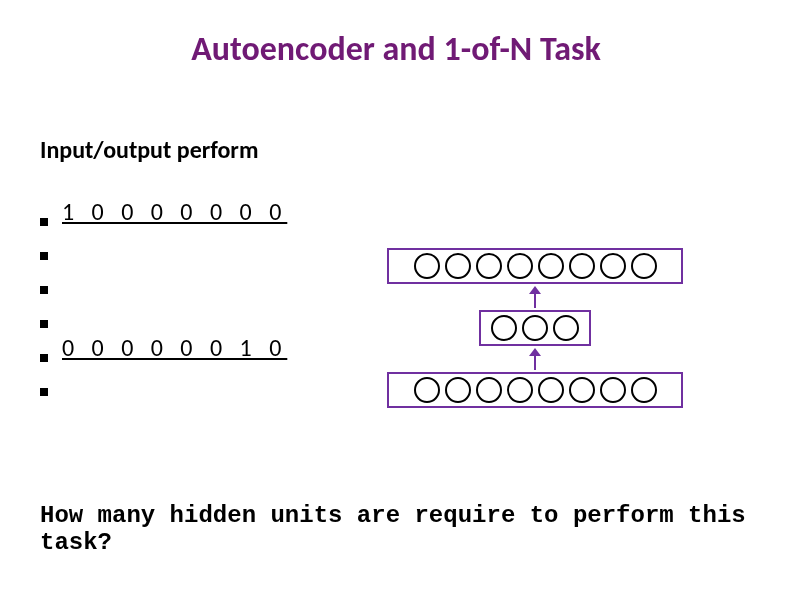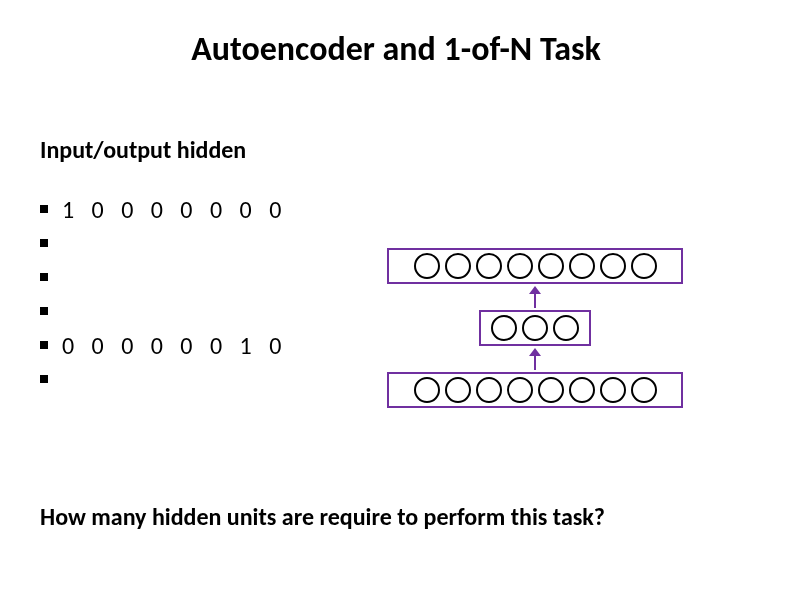--- a/index.html
+++ b/index.html
@@ -8,41 +8,42 @@
     height: 612px;
     background: #fff;
     font-family: Calibri, Arial, sans-serif;
     color: #000;
     position: relative;
     overflow: hidden;
   }
   .title {
     font-size: 34px;
     font-weight: 700;
-    color: #000000;
+    color: #701a75;
     text-align: center;
     margin-top: 28px;
   }
   .subtitle {
     font-size: 24px;
     font-weight: 700;
     color: #000;
     position: absolute;
     left: 40px;
     top: 135px;
   }
   .vectors {
     position: absolute;
     left: 40px;
     top: 192px;
   }
   .vectors .row {
     display: flex;
-    align-items: center;
+    align-items: flex-end;
     height: 34px;
+    text-decoration: underline;
   }
   .vectors .bullet {
     width: 8px;
     height: 8px;
     background: #000;
     margin-right: 14px;
     flex-shrink: 0;
   }
   .vectors .digits {
     font-size: 24px;
@@ -79,28 +80,29 @@
     margin: 2px 0;
   }
   .question {
     position: absolute;
     left: 40px;
     top: 502px;
     font-size: 24px;
     font-weight: 700;
     color: #000;
     width: 720px;
+    font-family: Liberation Mono, monospace;
   }
 </style>
 </head>
 <body>
 
 <h1 class="title">Autoencoder and 1-of-N Task</h1>
 
-<div class="subtitle">Input/output hidden</div>
+<div class="subtitle">Input/output perform</div>
 
 <div class="vectors">
   <div class="row">
     <span class="bullet"></span>
     <span class="digits">1 0 0 0 0 0 0 0</span>
   </div>
   <div class="row">
     <span class="bullet"></span>
   </div>
   <div class="row">

